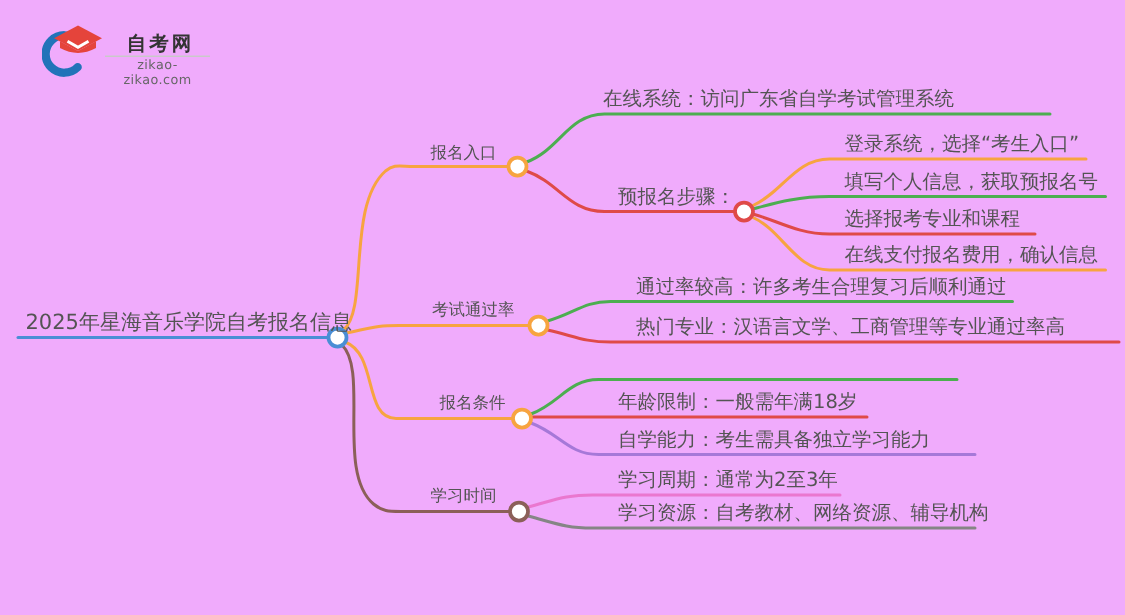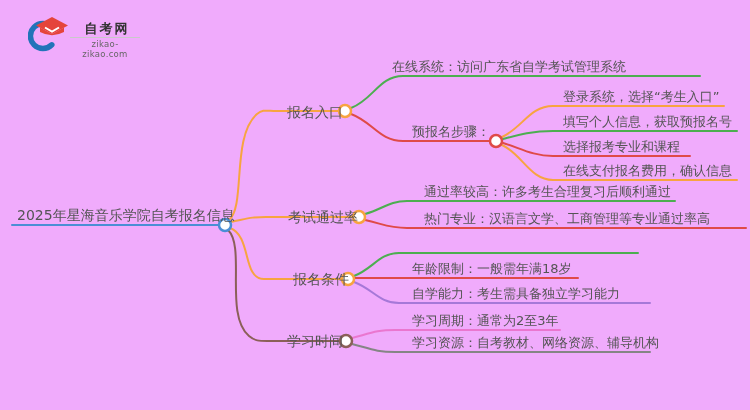--- a/index.html
+++ b/index.html
@@ -7,21 +7,21 @@
     position:relative; width:750px; height:410px; background:#f0abfc;
     font-family:"DejaVu Sans","Liberation Sans",sans-serif; overflow:hidden;
   }
   .map-lines { position:absolute; left:0; top:0; }
   .map-lines path { fill:none; stroke-width:2; stroke-linecap:round; }
   .map-lines circle { fill:#ffffff; stroke-width:2.5; }
   .label {
     position:absolute; font-size:13px; line-height:17px;
     color:#545454; white-space:nowrap;
   }
-  .label.topic { font-size:14px;margin-top:11px; }
+  .label.topic { font-size:11px; }
   .label.root { font-size:14px; line-height:18px; }
   
   .logo { position:absolute; left:26px; top:12px; width:130px; height:44px; }
   .logo-icon { position:absolute; left:2px; top:3px; }
   .logo-title {
     position:absolute; left:50px; top:8px; width:62px; text-align:center;
     font-size:13px; font-weight:bold; color:#333333; letter-spacing:2px;
   }
   .logo-divider { position:absolute; left:44px; top:25px; width:70px; height:1px; background:#c9c9c9; }
   .logo-subtitle {
@@ -75,21 +75,21 @@
     <circle cx="345" cy="111" r="6" stroke="#f7a440"></circle>
     <circle cx="496" cy="141" r="6" stroke="#df4a48"></circle>
     <circle cx="359" cy="217" r="6" stroke="#f7a440"></circle>
     <circle cx="348" cy="279" r="6" stroke="#f7a440"></circle>
     <circle cx="346" cy="341" r="6" stroke="#8b5f58"></circle>
   </svg>
 
   <div class="label root" style="left:17px;top:206px;">2025年星海音乐学院自考报名信息</div>
 
   <div class="label topic" style="left:287px;top:93px;">报名入口</div>
-  <div class="label" style="left:392px;top:58px;text-align:center;">在线系统：访问广东省自学考试管理系统</div>
+  <div class="label" style="left:402px;top:58px;text-align:center;">在线系统：访问广东省自学考试管理系统</div>
   <div class="label" style="left:412px;top:123px;">预报名步骤：</div>
   <div class="label" style="left:563px;top:113px;">填写个人信息，获取预报名号</div>
   <div class="label" style="left:563px;top:88px;">登录系统，选择“考生入口”</div>
   <div class="label" style="left:563px;top:138px;">选择报考专业和课程</div>
   <div class="label" style="left:563px;top:162px;">在线支付报名费用，确认信息</div>
 
   <div class="label topic" style="left:288px;top:198px;">考试通过率</div>
   <div class="label" style="left:424px;top:183px;">通过率较高：许多考生合理复习后顺利通过</div>
   <div class="label" style="left:424px;top:210px;">热门专业：汉语言文学、工商管理等专业通过率高</div>
 

